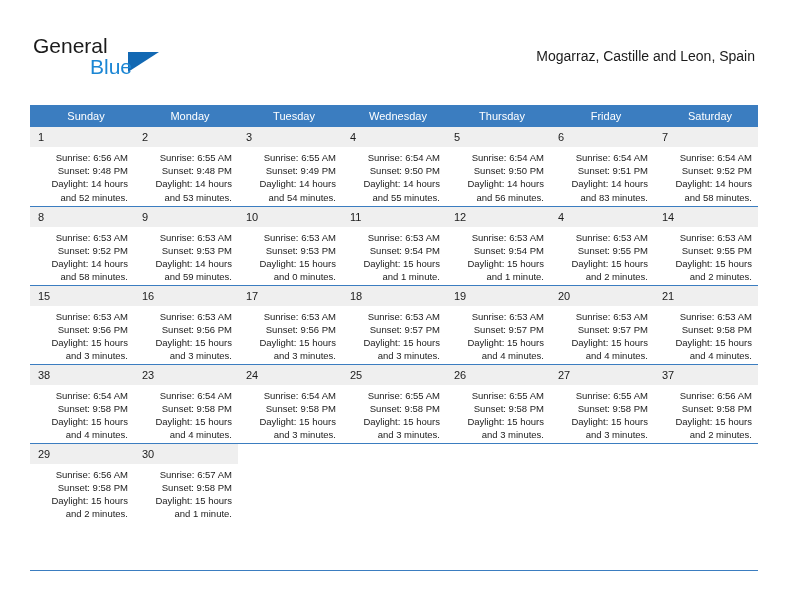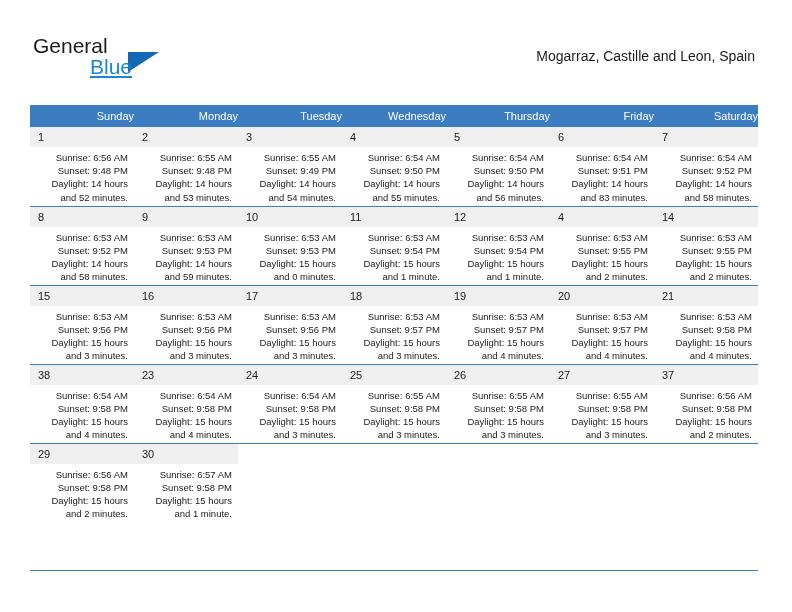--- a/index.html
+++ b/index.html
@@ -44,21 +44,20 @@
     color: #1b1b1b;
     font-family: "Liberation Sans", sans-serif;
   }
   .logo-blue {
     position: absolute;
     left: 57px;
     top: 21px;
     font-size: 21px;
     color: #1b86d4;
     font-family: "Liberation Sans", sans-serif;
-    text-decoration: underline;
   }
   .logo-triangle {
     position: absolute;
     left: 95px;
     top: 18px;
     width: 0;
     height: 0;
     border-left: 31px solid #1268b3;
     border-bottom: 20px solid transparent;
   }
@@ -90,21 +89,21 @@
     top: 105px;
     width: 728px;
     border-collapse: collapse;
     table-layout: fixed;
   }
   .calendar th {
     background: #3b7dc0;
     color: #ffffff;
     font-size: 11px;
     font-weight: normal;
-    text-align: right;
+    text-align: center;
     padding: 5px 0 5px 8px;
     height: 11px;
     border: none;
     margin-top: 26px;
   }
   .calendar td {
     vertical-align: top;
     padding: 0;
     border: none;
     border-top: 1px solid #3b7dc0;

